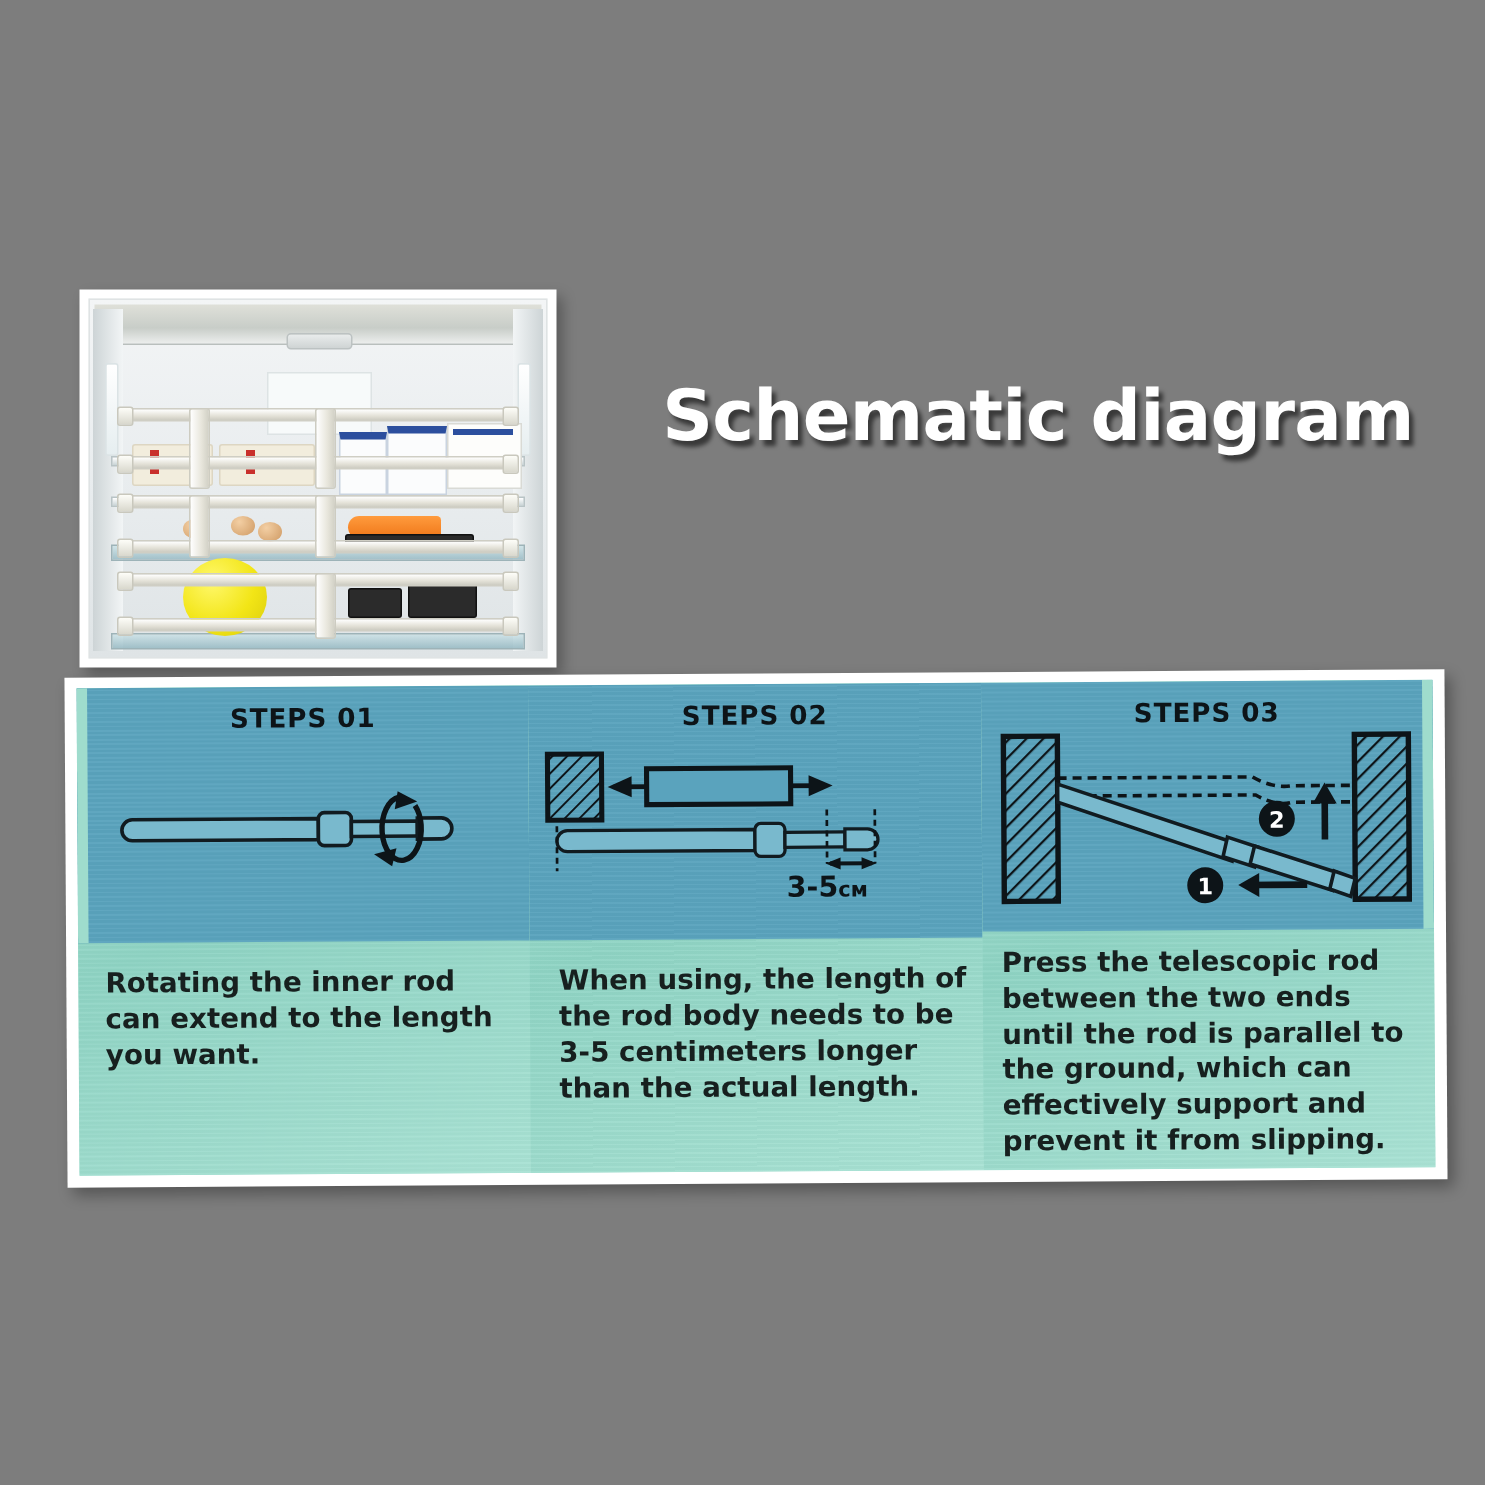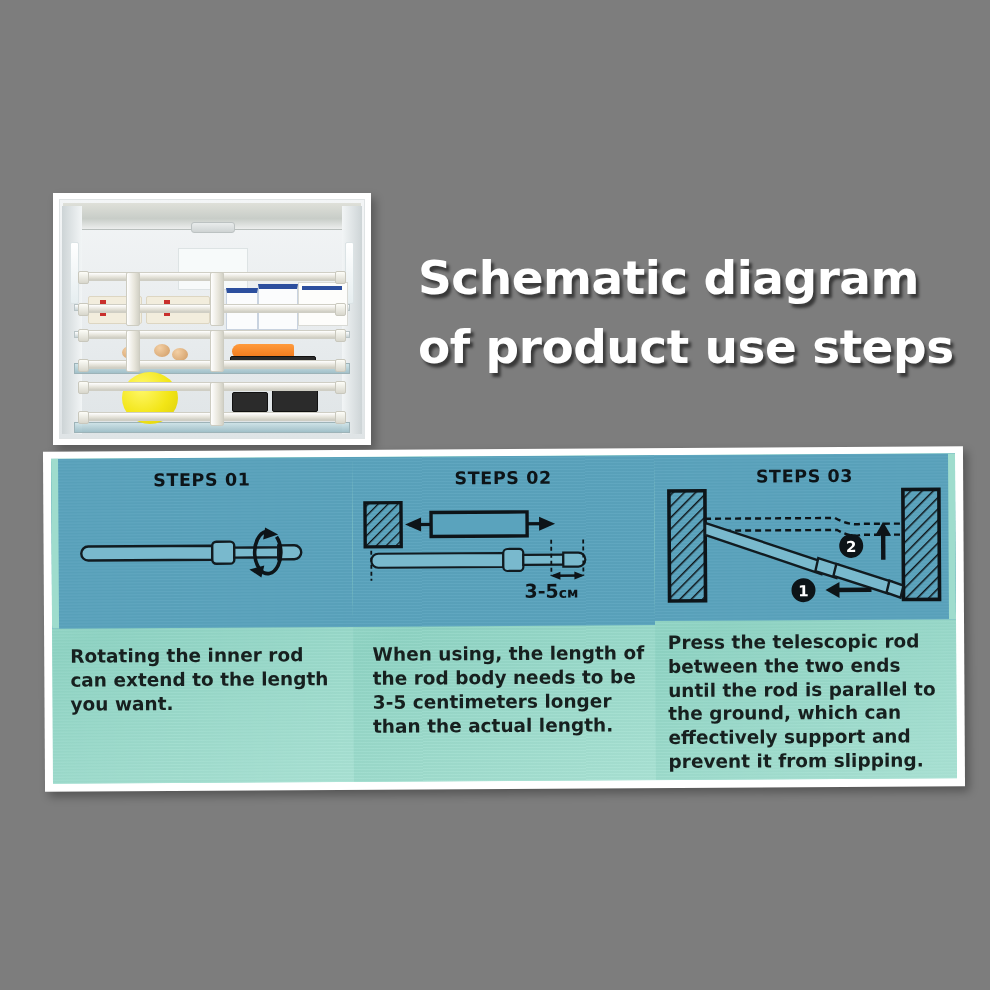--- a/index.html
+++ b/index.html
@@ -131,21 +131,21 @@
   
   #title {
     position: absolute;
     left: 418px;
     top: 243px;
     width: 548px;
     color: #ffffff;
     font-weight: bold;
     font-size: 47px;
     line-height: 69px;
-    text-align: left;
+    text-align: center;
     letter-spacing: -0.5px;
     text-shadow: 3px 4px 3px rgba(0,0,0,0.55);
     font-family: "DejaVu Sans", "Liberation Sans", sans-serif;
   }
   #title .tline { display: block; white-space: nowrap; }
 
   
   #steps-card {
     position: absolute;
     left: 44px;
@@ -268,21 +268,20 @@
       <div class="rodv" style="left:66px; top:72px; height:52px"></div>
       <div class="rodv" style="left:150px; top:72px; height:52px"></div>
       <div class="rodv" style="left:66px; top:130px; height:40px"></div>
       <div class="rodv" style="left:150px; top:130px; height:40px"></div>
       <div class="rodv" style="left:150px; top:182px; height:42px"></div>
     </div>
   </div>
 
   <div id="title">
     <span class="tline">Schematic diagram</span>
-    <span class="tline">of product use steps</span>
   </div>
 
   <div id="steps-card">
     <div id="steps-inner">
 
       <div class="col col1">
         <div class="blue">
           <div id="left-sliver"></div>
           <div class="step-head">STEPS 01</div>
           <div class="step-art">

